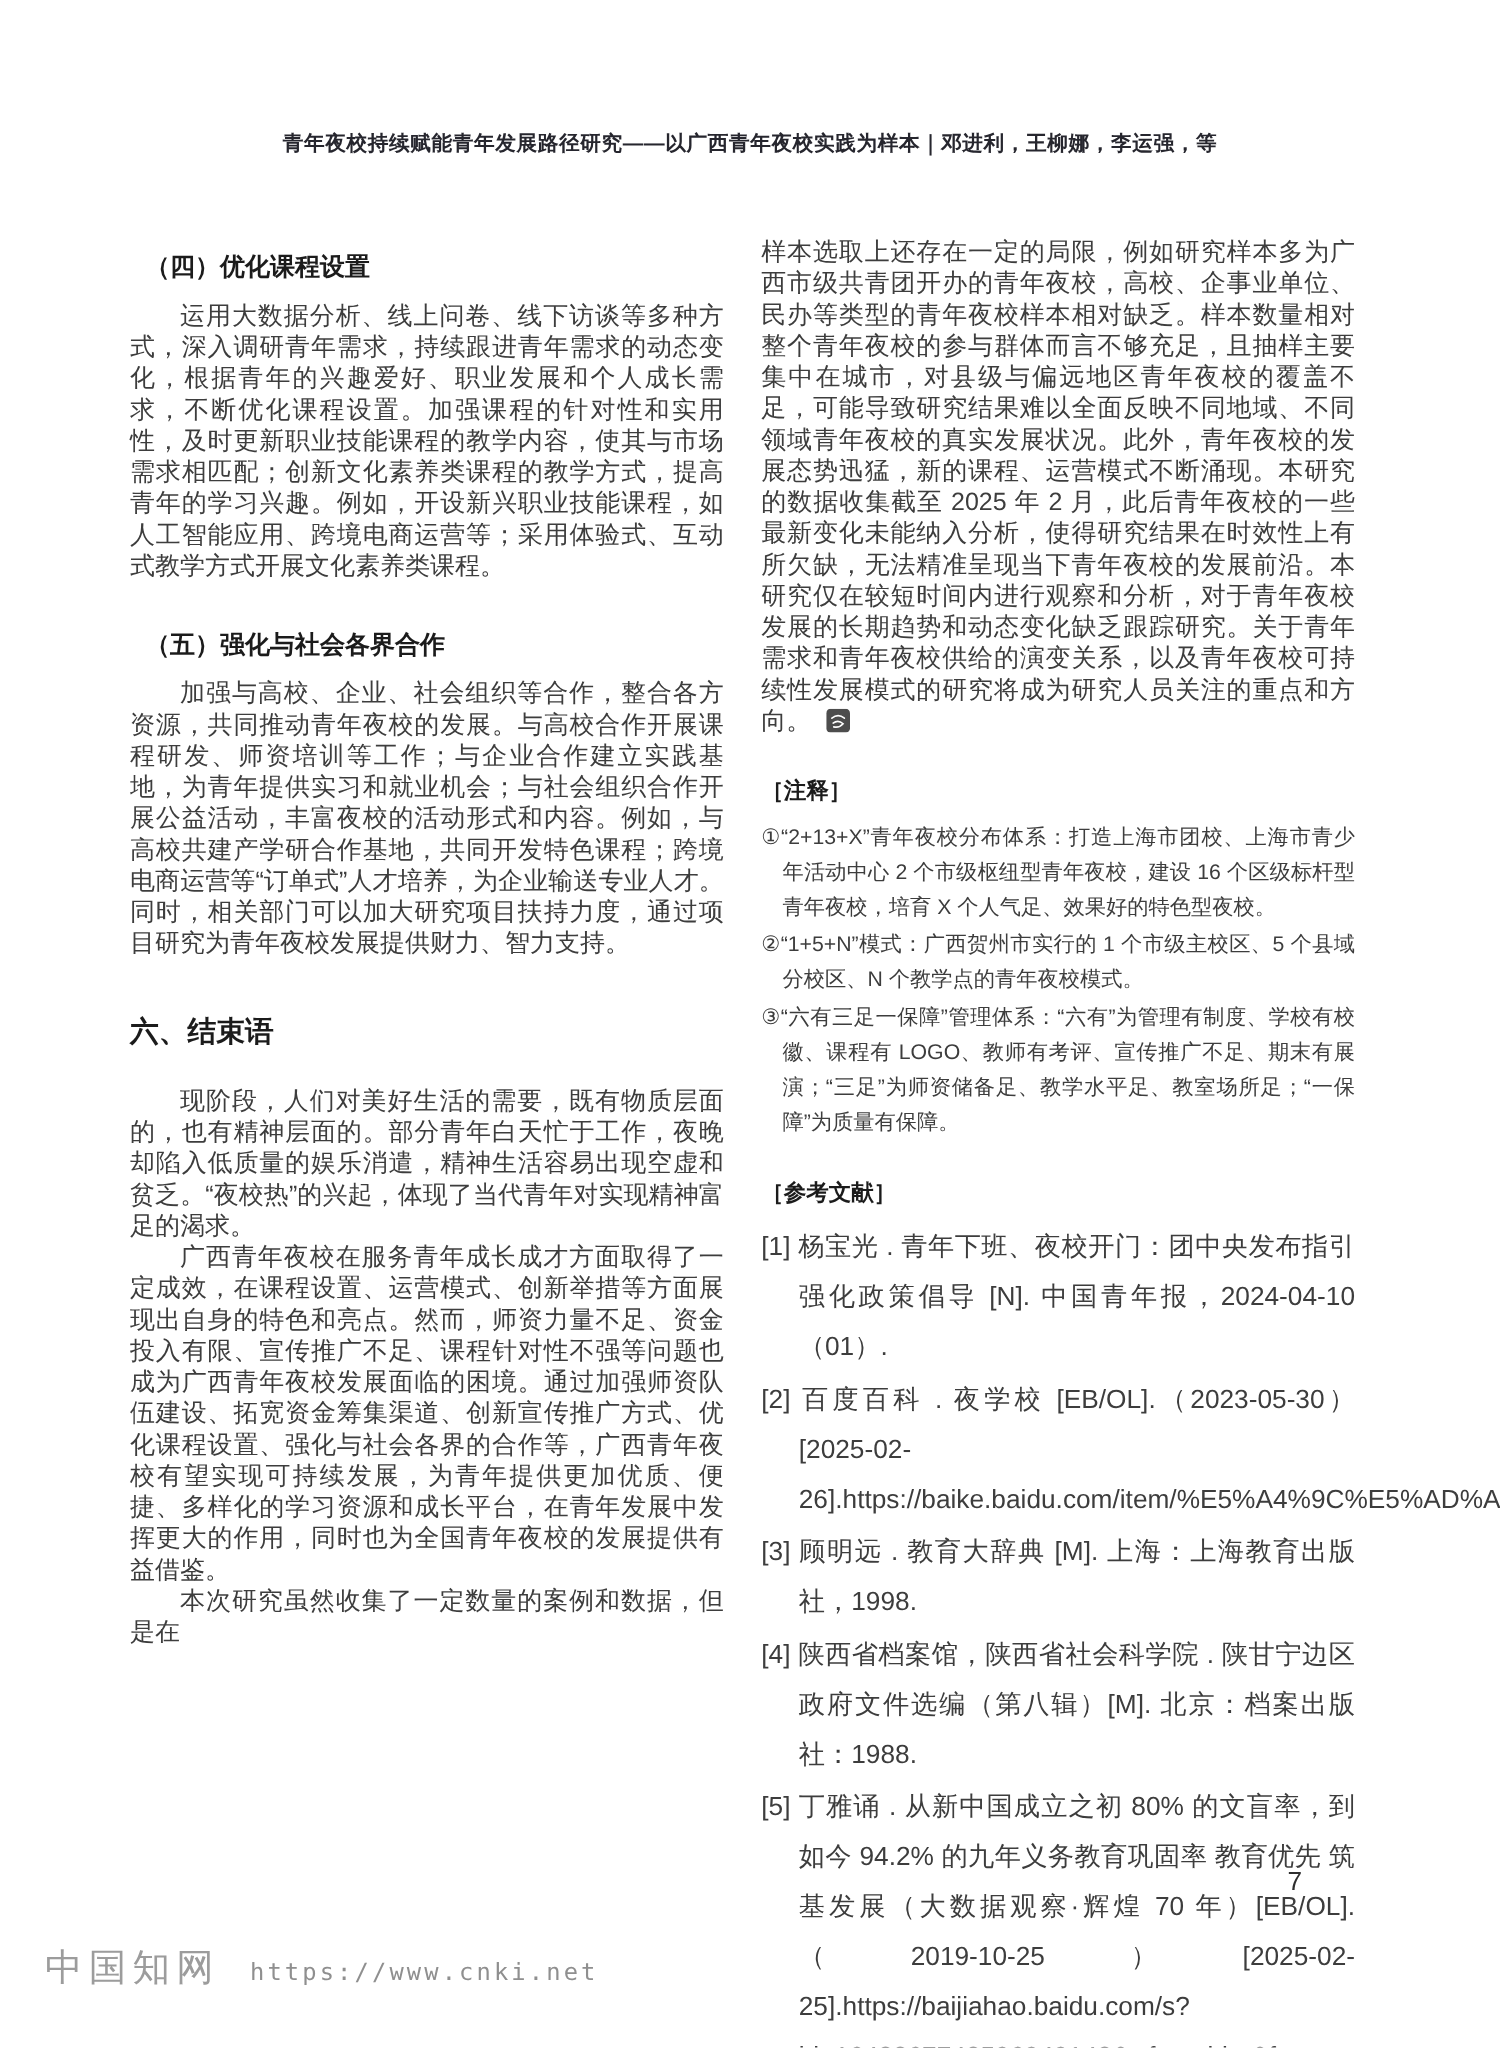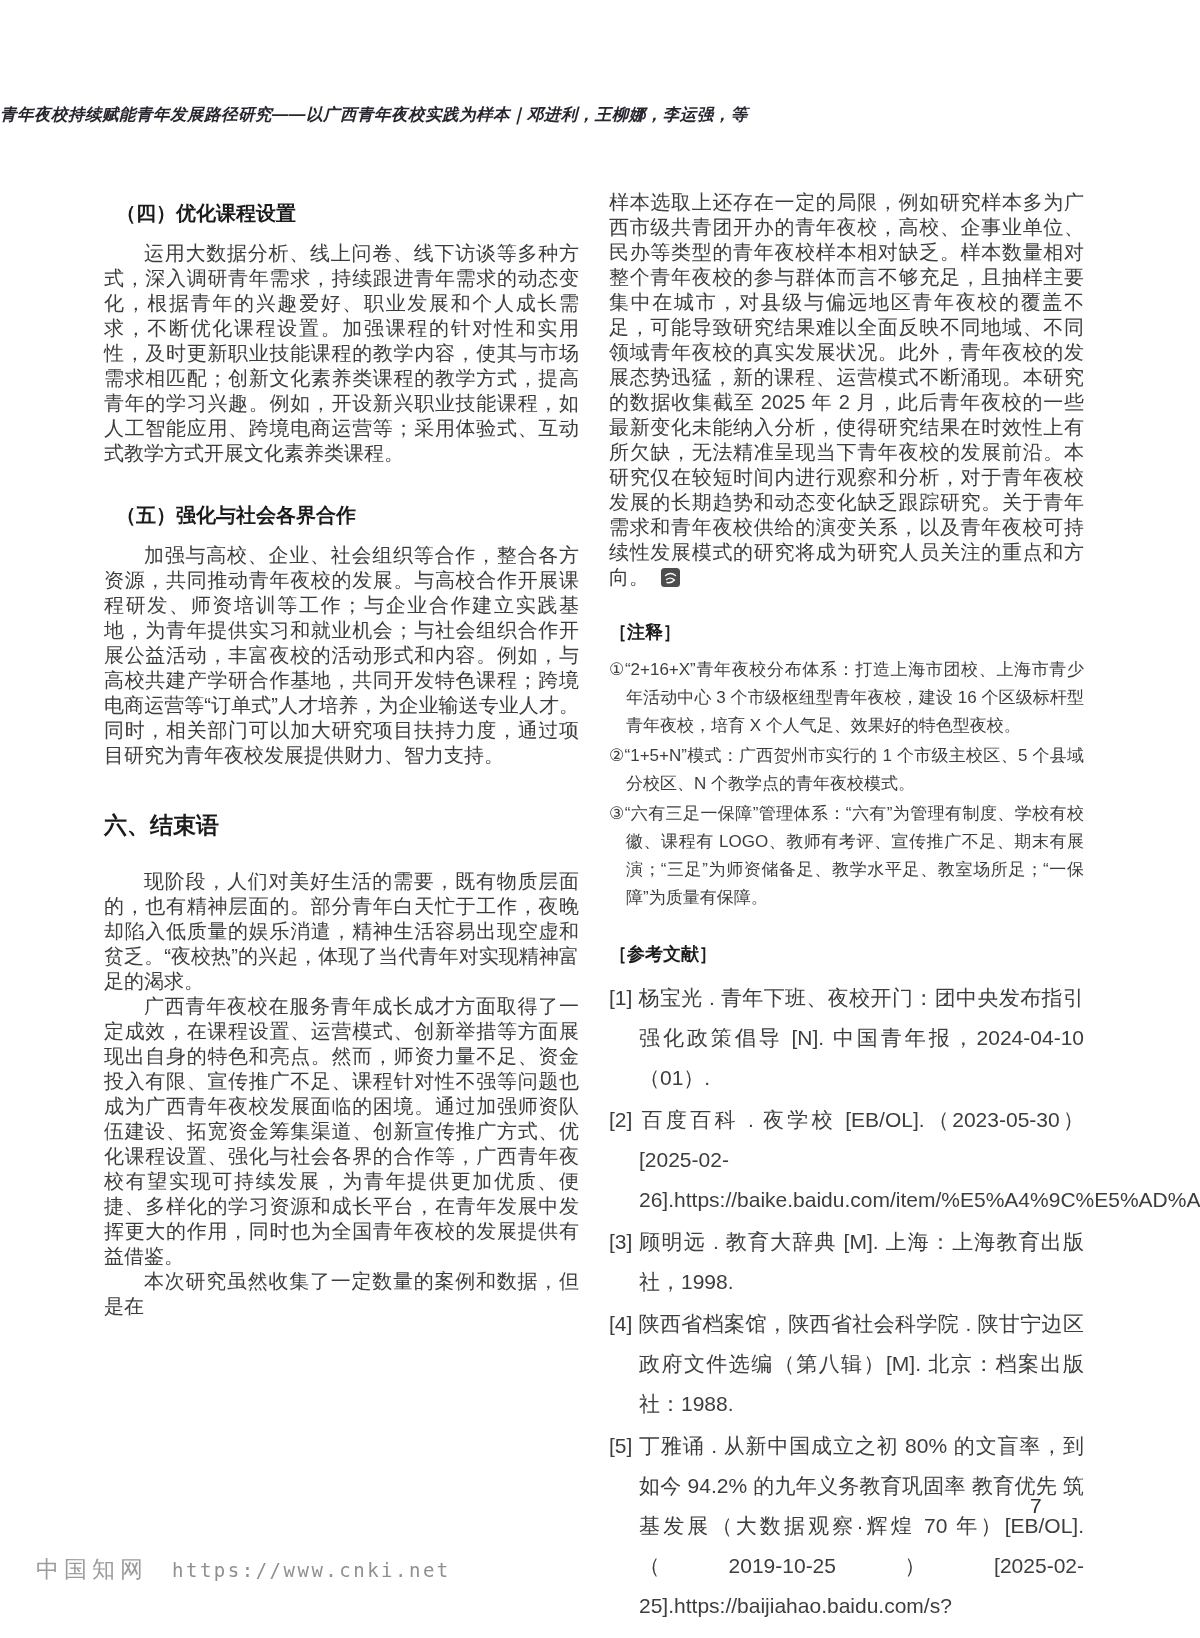--- a/index.html
+++ b/index.html
@@ -11,24 +11,23 @@
   .page {
     position: relative;
     width: 1200px; height: 1638px;
     background: #ffffff;
     overflow: hidden;
     color: #3d3d3d;
   }
   .running-header {
     position: absolute;
     top: 104px; left: 0; width: 100%;
-    text-align: left;
+    text-align: center;
     font-size: 16.5px;
     font-weight: bold;
-    font-style: italic;
     color: #26262e;
     letter-spacing: 0.5px;
   }
   .columns {
     position: absolute;
     top: 190px; left: 104px;
     width: 980px;
     display: flex;
     gap: 30px;
   }
@@ -102,21 +101,21 @@
     color: #2e2e2e;
   }
   .watermark {
     position: absolute;
     top: 1554px; left: 36px;
     display: flex;
     align-items: baseline;
     gap: 24px;
   }
   .watermark-name {
-    font-size: 23px;
+    font-size: 30px;
     color: #9c9c9c;
     letter-spacing: 5px;
     font-family: Liberation Serif, serif;
   }
   .watermark-url {
     font-family: "DejaVu Sans Mono", monospace;
     font-size: 19px;
     color: #8f8f8f;
     letter-spacing: 2.5px;
   }
@@ -151,21 +150,21 @@
         <span>样本选取上还存在一定的局限，例如研究样本多为广西市级共青团开办的青年夜校，高校、企事业单位、民办等类型的青年夜校样本相对缺乏。样本数量相对整个青年夜校的参与群体而言不够充足，且抽样主要集中在城市，对县级与偏远地区青年夜校的覆盖不足，可能导致研究结果难以全面反映不同地域、不同领域青年夜校的真实发展状况。此外，青年夜校的发展态势迅猛，新的课程、运营模式不断涌现。本研究的数据收集截至 2025 年 2 月，此后青年夜校的一些最新变化未能纳入分析，使得研究结果在时效性上有所欠缺，无法精准呈现当下青年夜校的发展前沿。本研究仅在较短时间内进行观察和分析，对于青年夜校发展的长期趋势和动态变化缺乏跟踪研究。关于青年需求和青年夜校供给的演变关系，以及青年夜校可持续性发展模式的研究将成为研究人员关注的重点和方向。</span>
         <span class="end-mark">
           <svg viewBox="0 0 19 19" xmlns="http://www.w3.org/2000/svg">
             <rect x="0" y="0" width="19" height="19" rx="3.5" fill="#4d4d4d"></rect>
             <path d="M4.5 7.5 Q9.5 3.5 14.5 7.5 M5.5 11.5 Q9.5 8.5 13.5 12 Q10.5 15.5 6 14.5" stroke="#ffffff" fill="none" stroke-width="1.3" stroke-linecap="round"></path>
           </svg>
         </span>
       </p>
 
       <h4 class="small-heading">［注释］</h4>
-      <p class="note-item">①“2+16+X”青年夜校分布体系：打造上海市团校、上海市青少年活动中心 3 个市级枢纽型青年夜校，建设 16 个区级标杆型青年夜校，培育 X 个人气足、效果好的特色型夜校。</p>
+      <p class="note-item">①“2+13+X”青年夜校分布体系：打造上海市团校、上海市青少年活动中心 2 个市级枢纽型青年夜校，建设 16 个区级标杆型青年夜校，培育 X 个人气足、效果好的特色型夜校。</p>
       <p class="note-item">②“1+5+N”模式：广西贺州市实行的 1 个市级主校区、5 个县域分校区、N 个教学点的青年夜校模式。</p>
       <p class="note-item">③“六有三足一保障”管理体系：“六有”为管理有制度、学校有校徽、课程有 LOGO、教师有考评、宣传推广不足、期末有展演；“三足”为师资储备足、教学水平足、教室场所足；“一保障”为质量有保障。</p>
 
       <h4 class="small-heading">［参考文献］</h4>
       <p class="ref-item">[1] 杨宝光 . 青年下班、夜校开门：团中央发布指引强化政策倡导 [N]. 中国青年报，2024-04-10（01）.</p>
       <p class="ref-item">[2] 百度百科 . 夜学校 [EB/OL].（2023-05-30）[2025-02-26].https://baike.baidu.com/item/%E5%A4%9C%E5%AD%A6%E6%A0%A1/22585150.</p>
       <p class="ref-item">[3] 顾明远 . 教育大辞典 [M]. 上海：上海教育出版社，1998.</p>
       <p class="ref-item">[4] 陕西省档案馆，陕西省社会科学院 . 陕甘宁边区政府文件选编（第八辑）[M]. 北京：档案出版社：1988.</p>
       <p class="ref-item">[5] 丁雅诵 . 从新中国成立之初 80% 的文盲率，到如今 94.2% 的九年义务教育巩固率 教育优先 筑基发展（大数据观察·辉煌 70 年）[EB/OL].（2019-10-25）[2025-02-25].https://baijiahao.baidu.com/s?id=1648367748596949142&amp;wfr=spider&amp;for=pc.</p>
       <p class="ref-item last">

